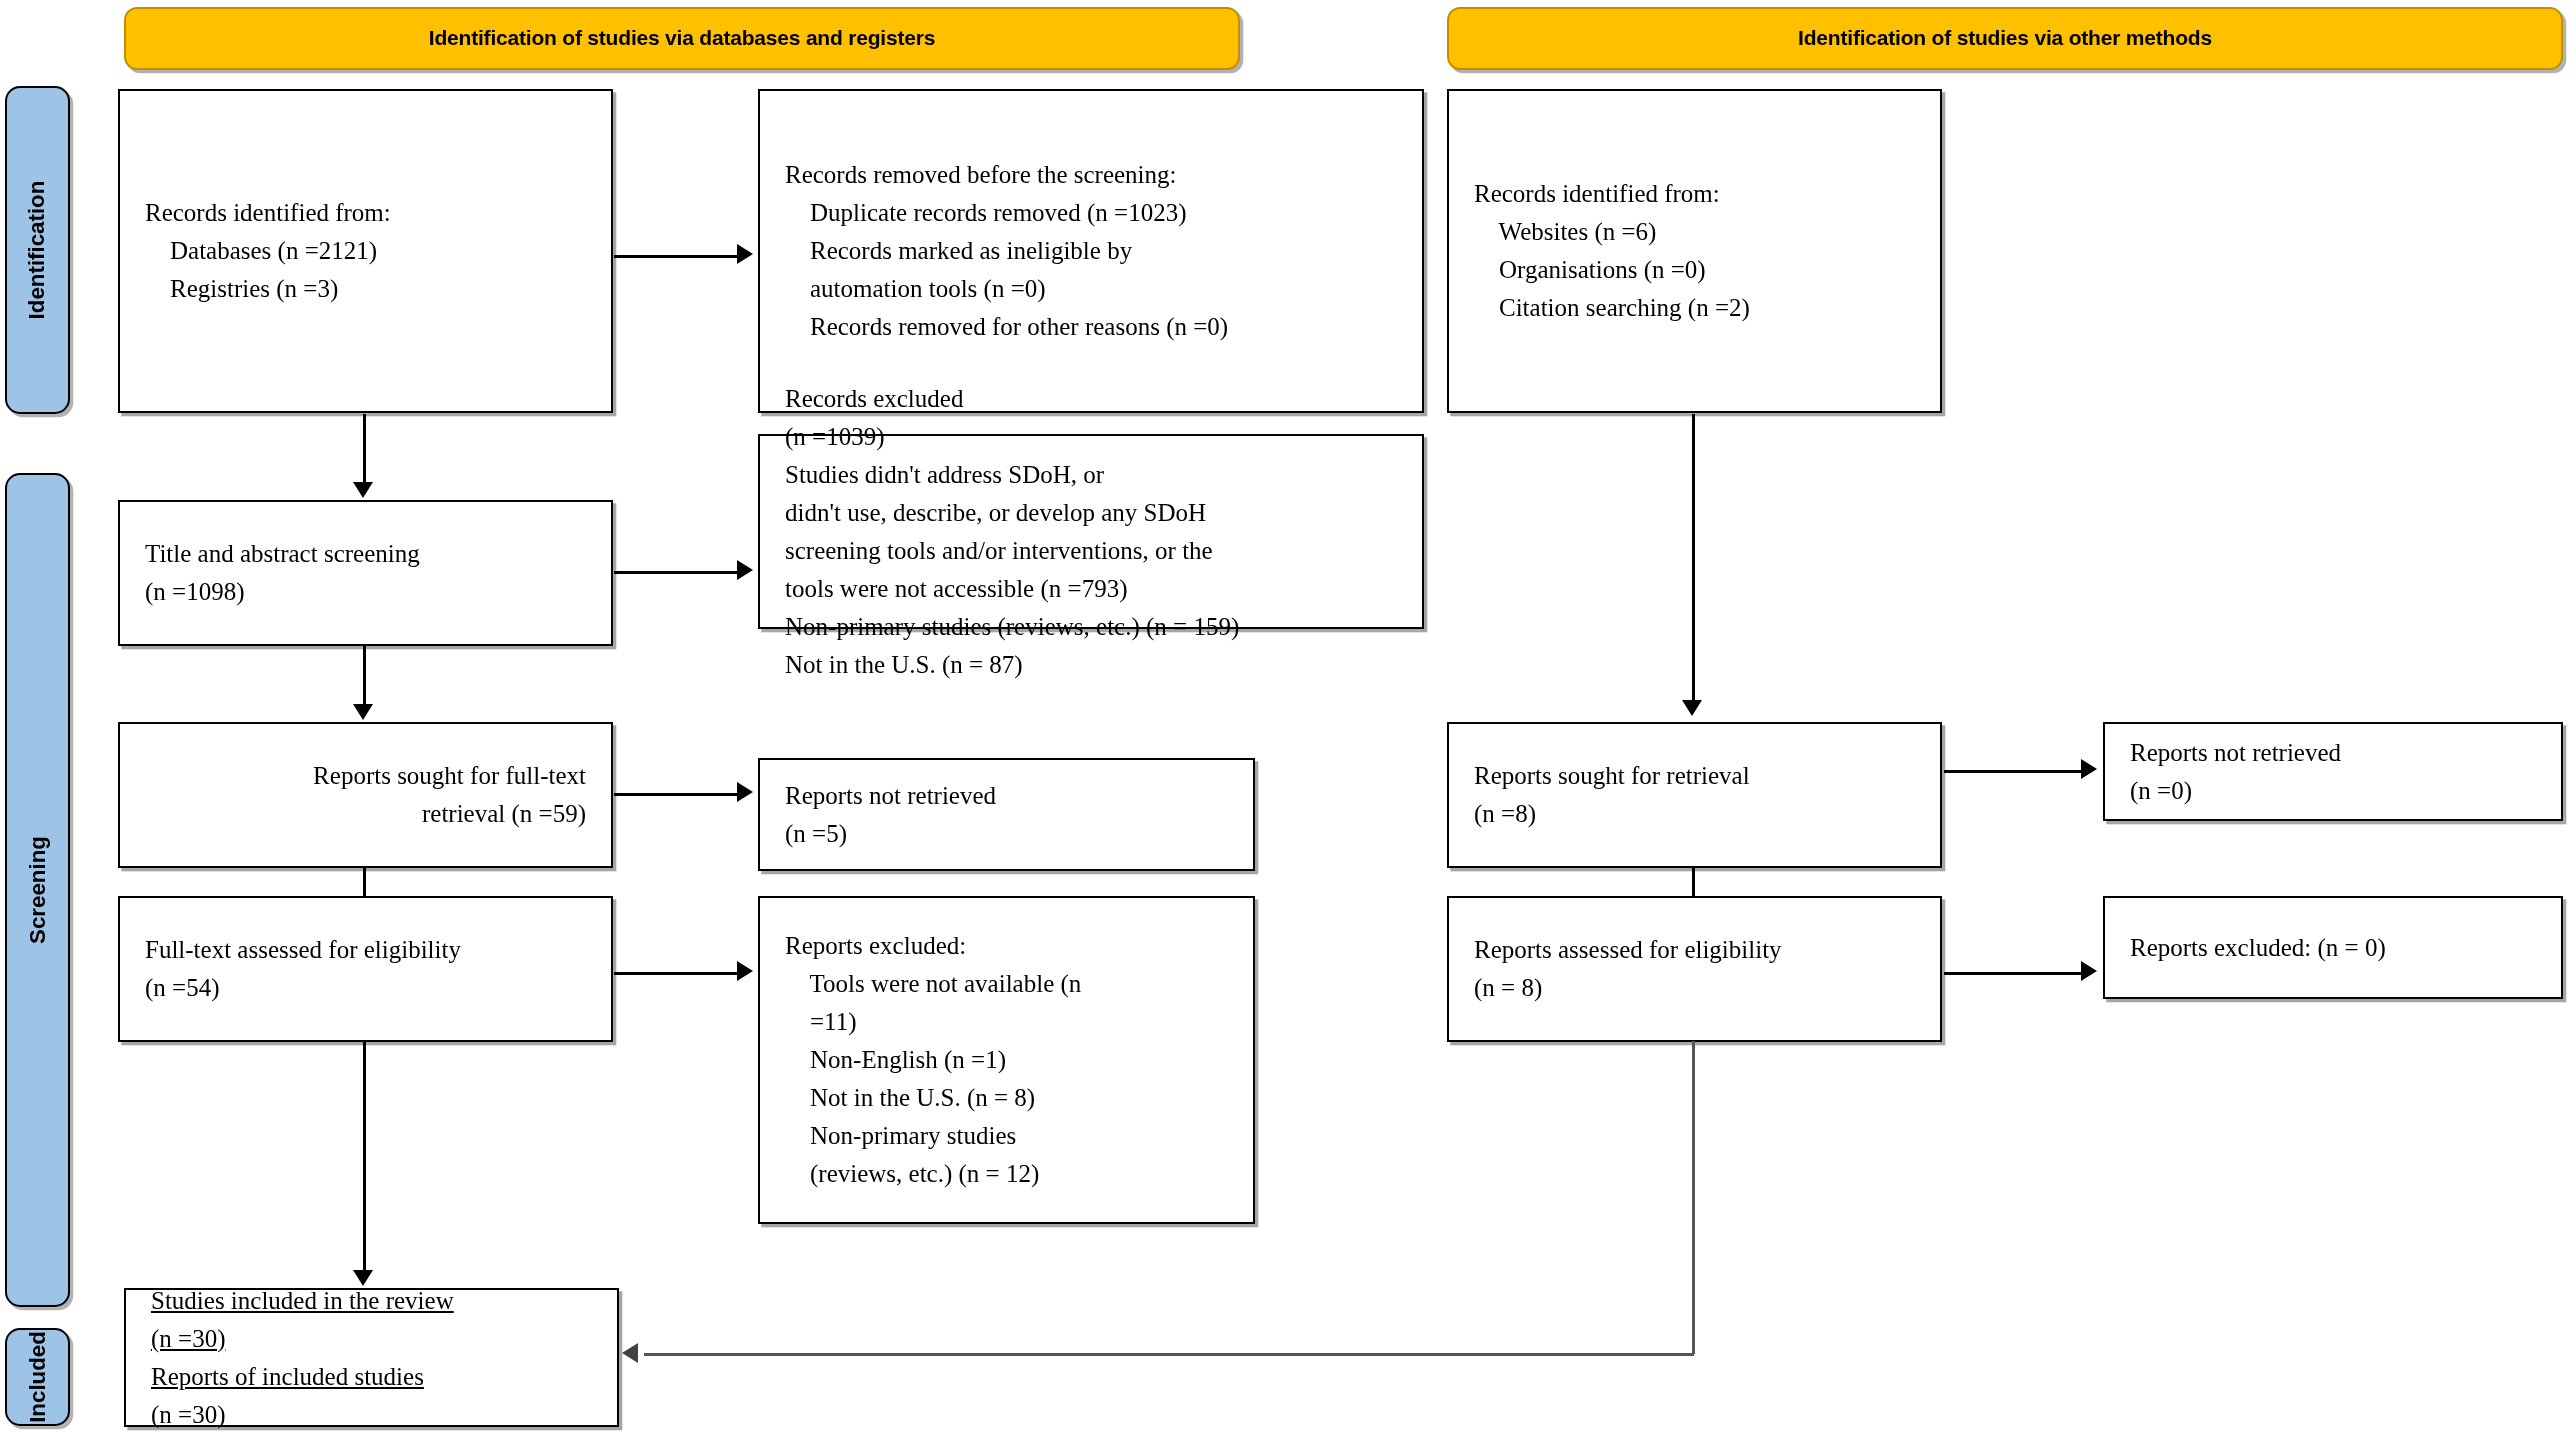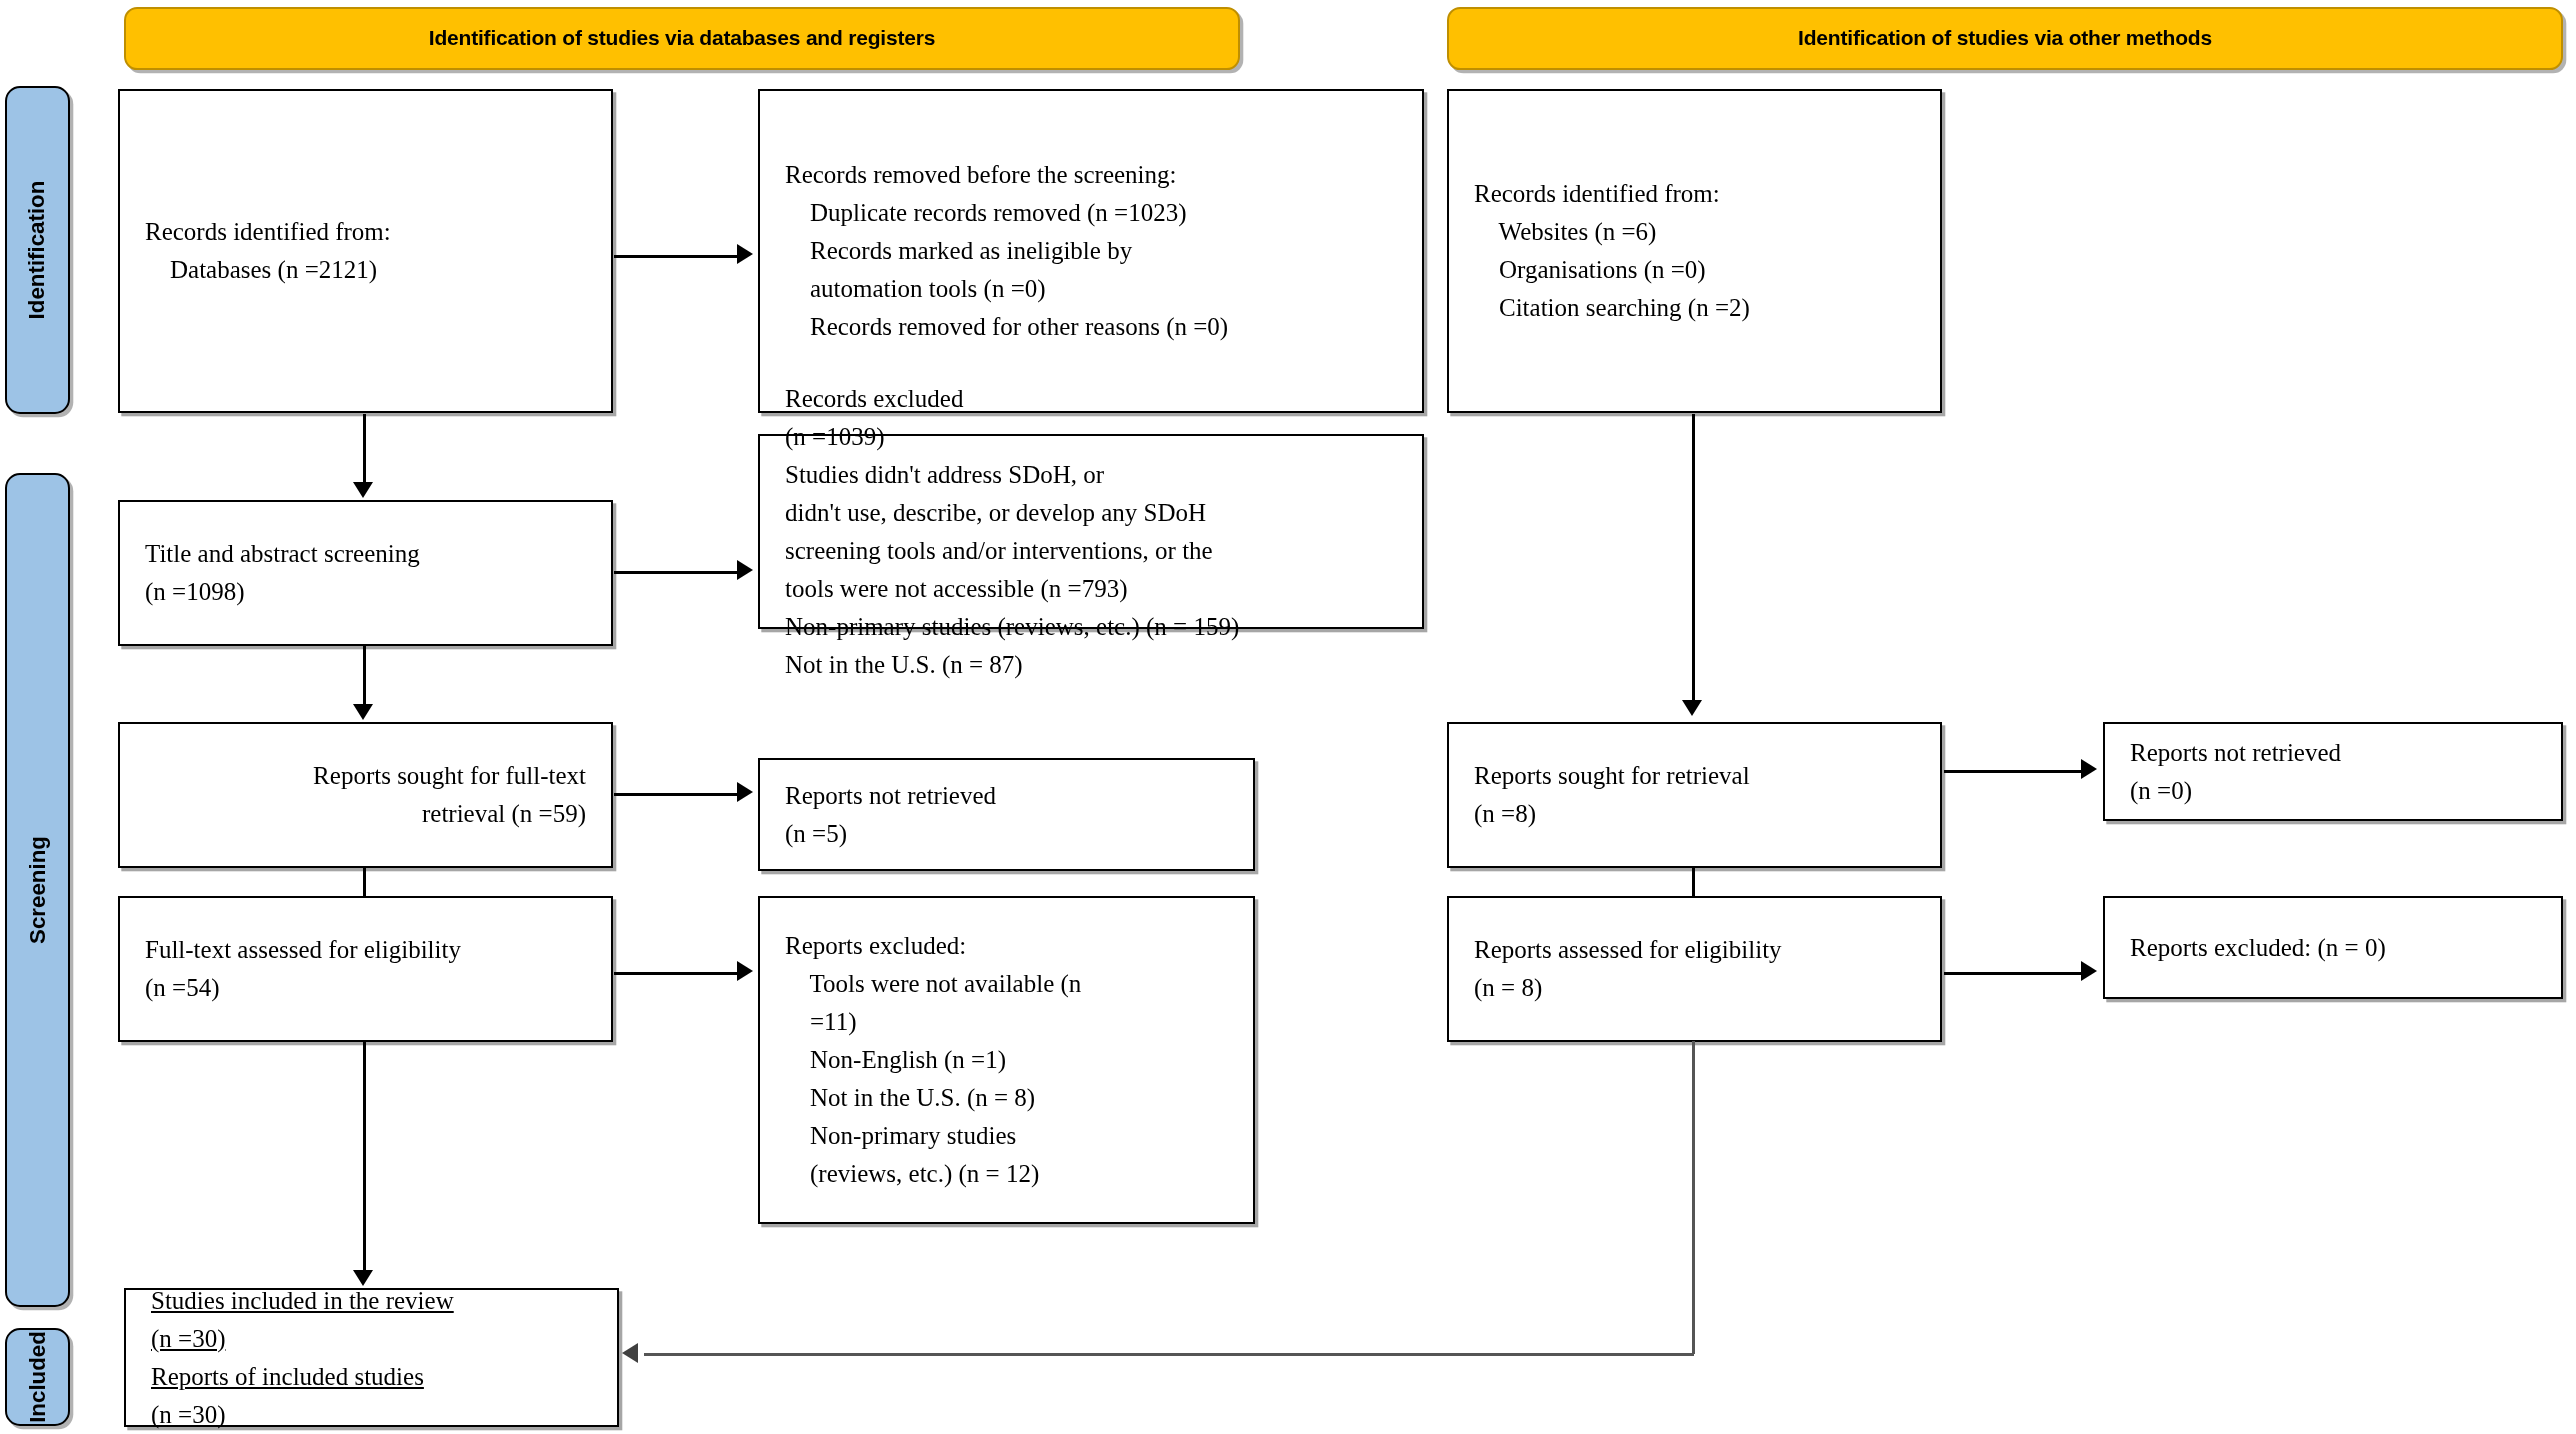--- a/index.html
+++ b/index.html
@@ -132,20 +132,21 @@
     <span>Screening</span>
   </div>
 
   <div class="rail" style="left:5px; top:1328px; width:65px; height:98px;">
     <span>Included</span>
   </div>
 
   <div class="box" style="left:118px; top:89px; width:495px; height:324px;">
     <div class="ln">Records identified from:</div>
     <div class="ln">    Databases (n =2121)</div>
+    <div class="ln">    Registries (n =3)</div>
   </div>
 
   <div class="hline" style="left:614px; top:255px; width:123px;"></div>
   <div class="arrow-r" style="left:737px; top:244px;"></div>
 
   <div class="box" style="left:758px; top:89px; width:666px; height:324px;">
     <div class="ln">Records removed before the screening:</div>
     <div class="ln">    Duplicate records removed (n =1023)</div>
     <div class="ln">    Records marked as ineligible by</div>
     <div class="ln">    automation tools (n =0)</div>

